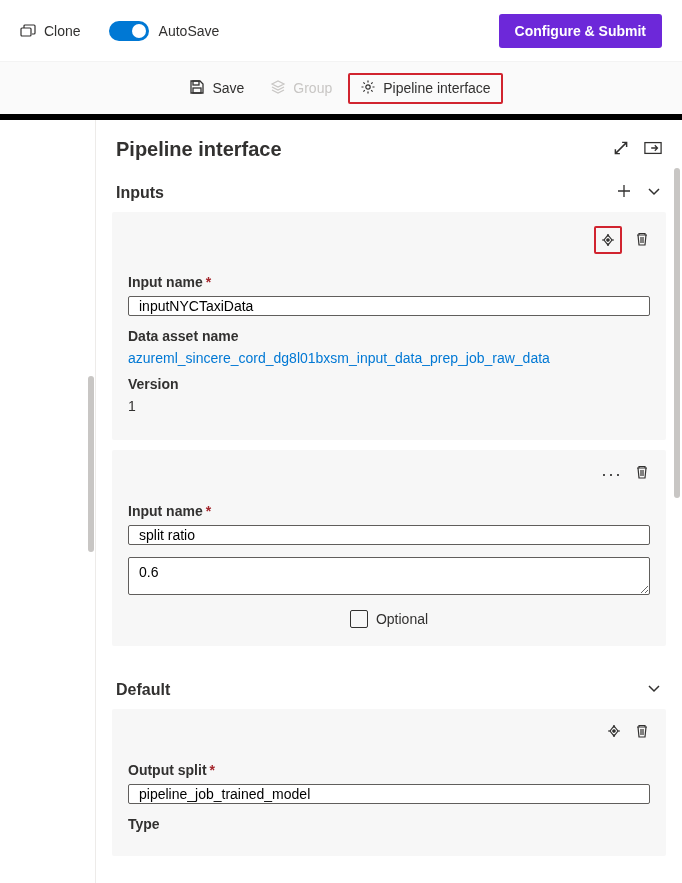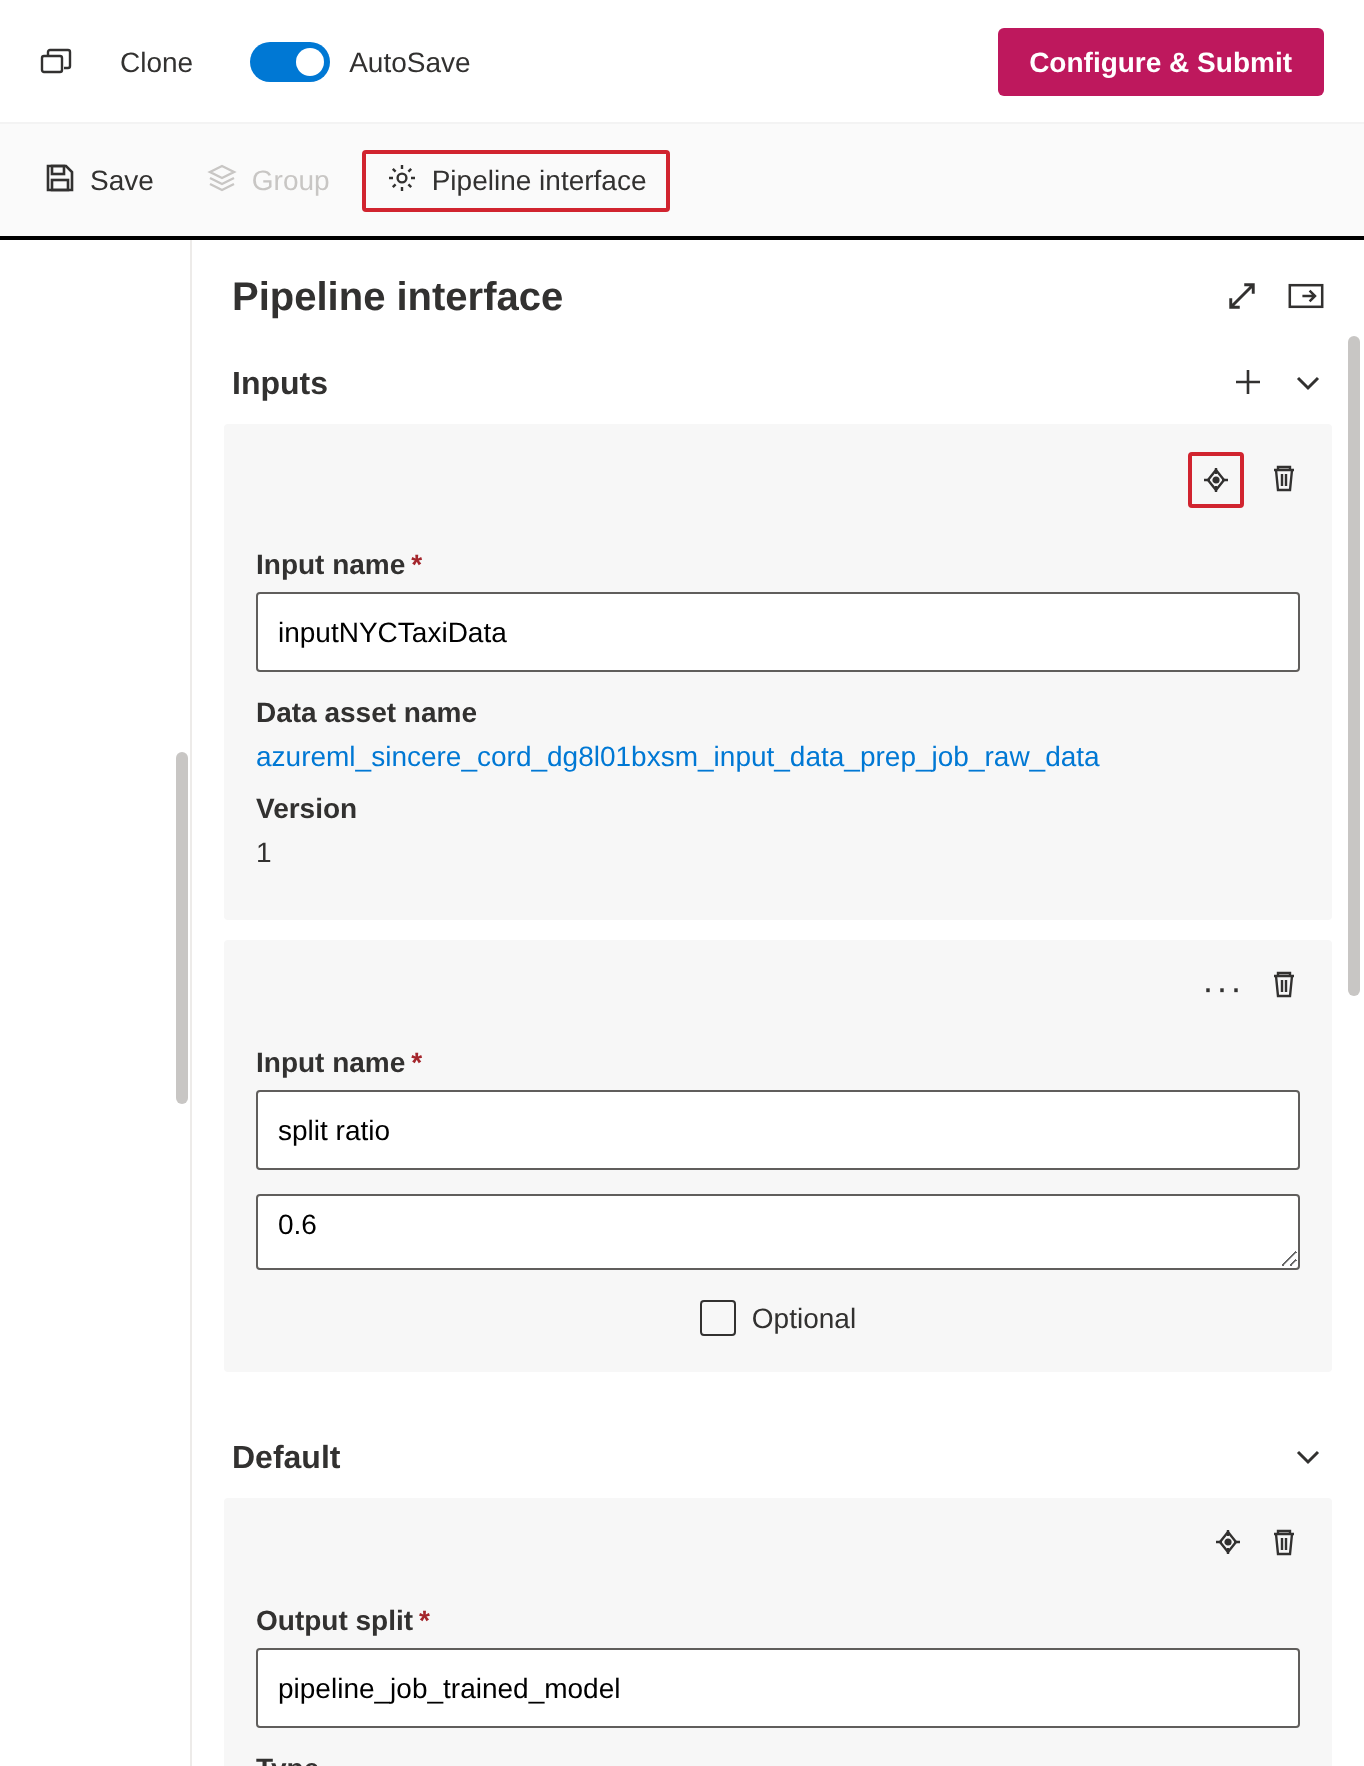--- a/index.html
+++ b/index.html
@@ -1,24 +1,24 @@
 <!DOCTYPE html>
 <html><head>
   <meta charset="utf-8">
   <style>
     * { box-sizing: border-box; margin: 0; padding: 0; font-family: "Segoe UI", -apple-system, sans-serif; }
     body { width: 682px; height: 883px; background: #fff; color: #323130; font-size: 14px; overflow: hidden; }
     .topbar { height: 62px; display: flex; align-items: center; padding: 0 20px; border-bottom: 1px solid #f3f3f3; background: #fff; }
-    .clone-btn { display: flex; align-items: center; gap: 24px; font-size: 14px; cursor: pointer; }
+    .clone-btn { display: flex; align-items: center; gap: 8px; font-size: 14px; cursor: pointer; }
     .autosave-wrap { display: flex; align-items: center; gap: 10px; margin-left: 28px; }
     .toggle { width: 40px; height: 20px; background: #0078d4; border-radius: 10px; position: relative; }
     .toggle::after { content: ""; position: absolute; right: 3px; top: 3px; width: 14px; height: 14px; background: #fff; border-radius: 50%; }
     .spacer { flex: 1; }
-    .submit-btn { background: #be185d; color: #fff; border: none; height: 34px; padding: 0 16px; border-radius: 3px; font-size: 14px; font-weight: 600; cursor: pointer; text-align: center; }
-    .subbar { height: 58px; background: #fafafa; border-bottom: 2px solid #000000; display: flex; align-items: center; justify-content: flex-start; padding: 0 12px; gap: 6px; }
+    .submit-btn { background: #6d28d9; color: #fff; border: none; height: 34px; padding: 0 16px; border-radius: 3px; font-size: 14px; font-weight: 600; cursor: pointer; text-align: center; }
+    .subbar { height: 58px; background: #fafafa; border-bottom: 6px solid #000000; display: flex; align-items: center; justify-content: center; padding: 0 12px; gap: 6px; }
     .sub-btn { display: flex; align-items: center; gap: 7px; padding: 6px 10px; font-size: 14px; color: #323130; cursor: pointer; border-radius: 2px; }
     .sub-btn.disabled { color: #c8c6c4; }
     .sub-btn.highlighted { border: 2.5px solid #d1242f; padding: 4px 10px; }
     .main-body { display: flex; height: calc(883px - 62px - 58px); }
     .left-rail { width: 95px; position: relative; }
     .rail-handle { position: absolute; left: 88px; top: 256px; width: 6px; height: 176px; background: #c8c6c4; border-radius: 3px; }
     .panel { flex: 1; background: #fff; border-left: 1px solid #edebe9; overflow-y: auto; position: relative; }
     .scroll-wrap { position: relative; }
     .scroll-thumb { position: absolute; right: 2px; top: 48px; width: 6px; height: 330px; background: #c8c6c4; border-radius: 3px; }
     .panel-header { display: flex; align-items: center; justify-content: space-between; padding: 18px 20px 12px 20px; }
@@ -26,21 +26,21 @@
     .header-icons { display: flex; gap: 14px; align-items: center; }
     .section { padding: 0 16px 14px 16px; }
     .section-header { display: flex; align-items: center; justify-content: space-between; padding: 10px 4px; gap: 32px; }
     .section-title { font-size: 16px; font-weight: 600; }
     .section-icons { display: flex; gap: 14px; align-items: center; }
     .card { background: #f7f7f7; border-radius: 2px; padding: 14px 16px 18px 16px; margin-bottom: 10px; }
     .card-actions { display: flex; justify-content: flex-end; gap: 12px; align-items: center; margin-bottom: 20px; }
     .highlight-box { border: 2.5px solid #d1242f; padding: 4px; border-radius: 2px; display: inline-flex; }
     .field-label { font-size: 14px; font-weight: 600; margin-bottom: 6px; display: flex; align-items: flex-start; gap: 3px; }
     .asterisk { color: #a4262c; }
-    .text-input { width: 100%; height: 40px; border: 1px solid #605e5c; border-radius: 2px; padding: 0 10px; font-size: 14px; font-family: inherit; background: #fff; margin-bottom: 12px; }
+    .text-input { width: 100%; height: 20px; border: 1px solid #605e5c; border-radius: 2px; padding: 0 10px; font-size: 14px; font-family: inherit; background: #fff; margin-bottom: 12px; }
     .textarea-input { width: 100%; height: 38px; border: 1px solid #605e5c; border-radius: 2px; padding: 6px 10px; font-size: 14px; font-family: inherit; background: #fff; resize: both; margin-bottom: 12px; }
     .link-text { color: #0078d4; font-size: 14px; margin-bottom: 10px; word-break: break-all; }
     .value-text { font-size: 14px; color: #323130; margin-bottom: 8px; }
     .checkbox-row { display: flex; align-items: center; gap: 8px; justify-content: center; }
     .checkbox-box { width: 18px; height: 18px; border: 1px solid #323130; border-radius: 2px; }
     .icon-svg { width: 16px; height: 16px; }
     .icon-svg-lg { width: 18px; height: 18px; }
     .dots { font-size: 18px; letter-spacing: 1px; line-height: 1; color: #323130; }
     .clone-icon { display: inline-flex; }
   </style>

